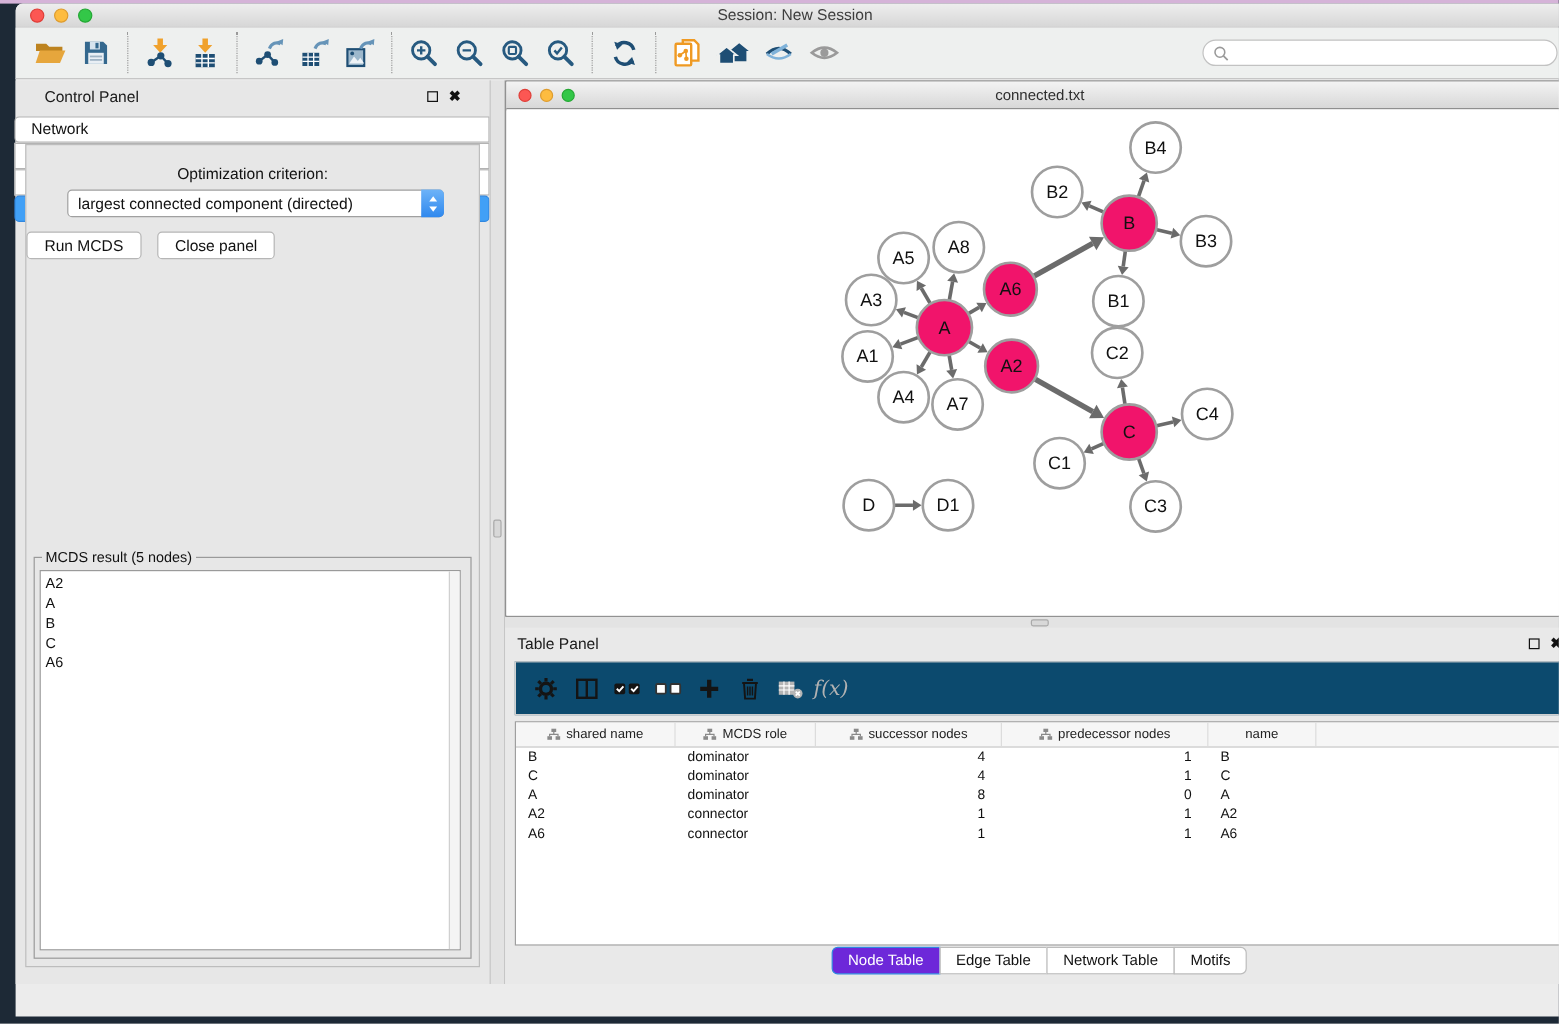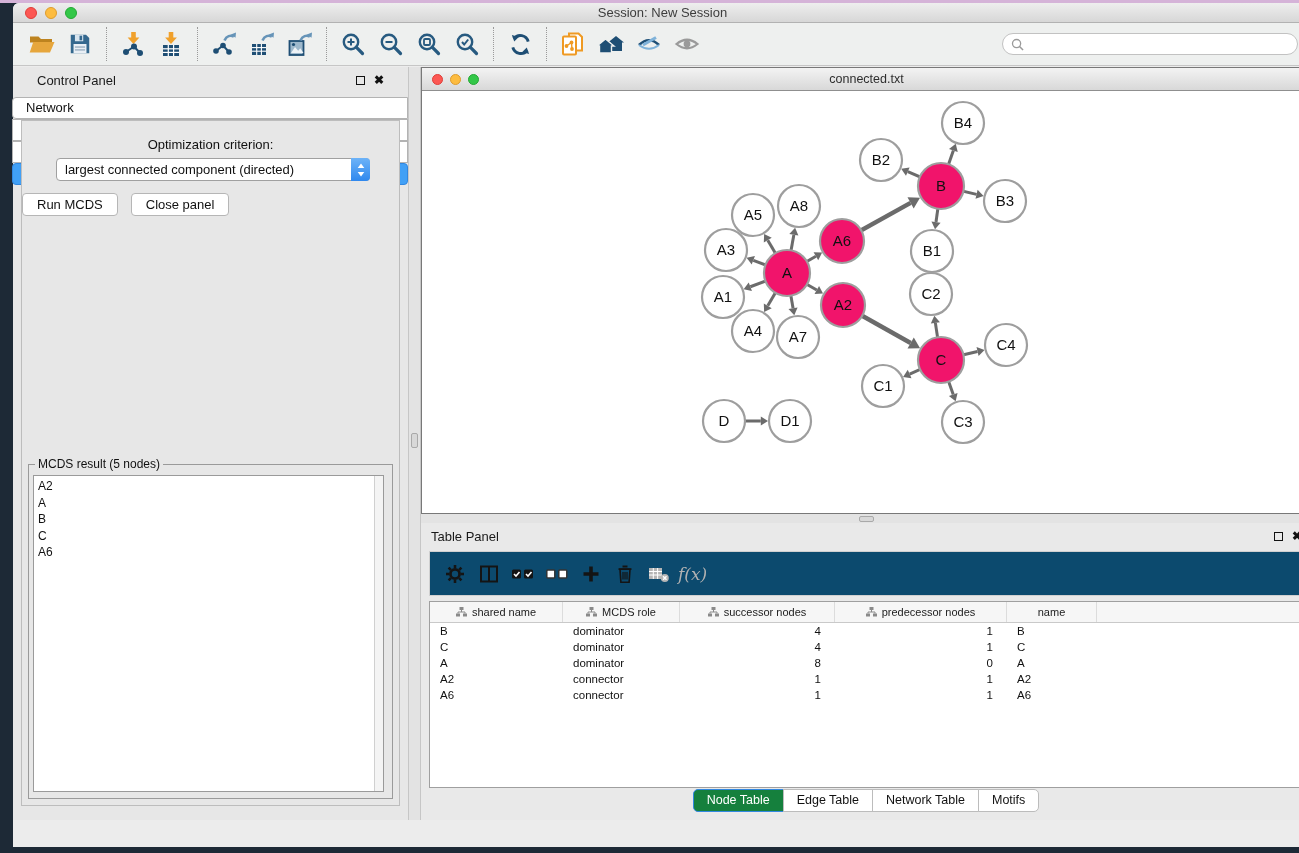--- a/index.html
+++ b/index.html
@@ -83,21 +83,21 @@
   .tbl-header { display:grid; grid-template-columns:133px 117px 155px 172px 90px 1fr; height:21px; background:#f6f6f6; border-bottom:1px solid #c9c9c9; }
   .th { display:flex; align-items:center; justify-content:center; gap:5px; font-size:11px; color:#222; border-right:1px solid #dcdcdc; cursor:pointer; }
   .th:last-child { border-right:none; }
   .tbl-row { display:grid; grid-template-columns:133px 117px 155px 172px 90px 1fr; height:16px; align-items:center; cursor:pointer; }
   .td { font-size:11.5px; color:#111; padding-left:10px; }
   .td.num { text-align:right; padding-left:0; padding-right:14px; }
   .tp-tabs { position:absolute; bottom:8px; left:0; right:0; display:flex; justify-content:center; }
   .tp-tab { font-size:12.5px; padding:3px 13px 4px; background:#fff; border:1px solid #bcbcbc; margin-left:-1px; color:#111; cursor:pointer; }
   .tp-tab:first-child { border-radius:5px 0 0 5px; }
   .tp-tab:last-child { border-radius:0 5px 5px 0; }
-  .tp-tab.active { background:#15803d; color:#fff; border-color:#3187e0; }
+  .tp-tab.active { background:#6d28d9; color:#fff; border-color:#3187e0; }
 
   
   .statusbar { position:absolute; bottom:0; left:0; right:0; height:27px; background:#ececec; border-top:1px solid #b9b9b9; display:flex; align-items:center; padding:0 8px; }
   .list-btn { width:28px; height:20px; background:linear-gradient(#fdfdfd,#ededed); border:1px solid #adadad; border-radius:3px; display:flex; align-items:center; justify-content:center; cursor:pointer; }
   .memory-btn { margin-left:auto; display:flex; align-items:center; gap:6px; padding:3px 10px; background:#fdfdfd; border:1px solid #b9b9b9; border-radius:4px; font-size:12px; color:#111; cursor:pointer; }
   .memory-dot { width:11px; height:11px; border-radius:50%; background:#1ea830; }
 </style>
 </head>
 <body>
 

